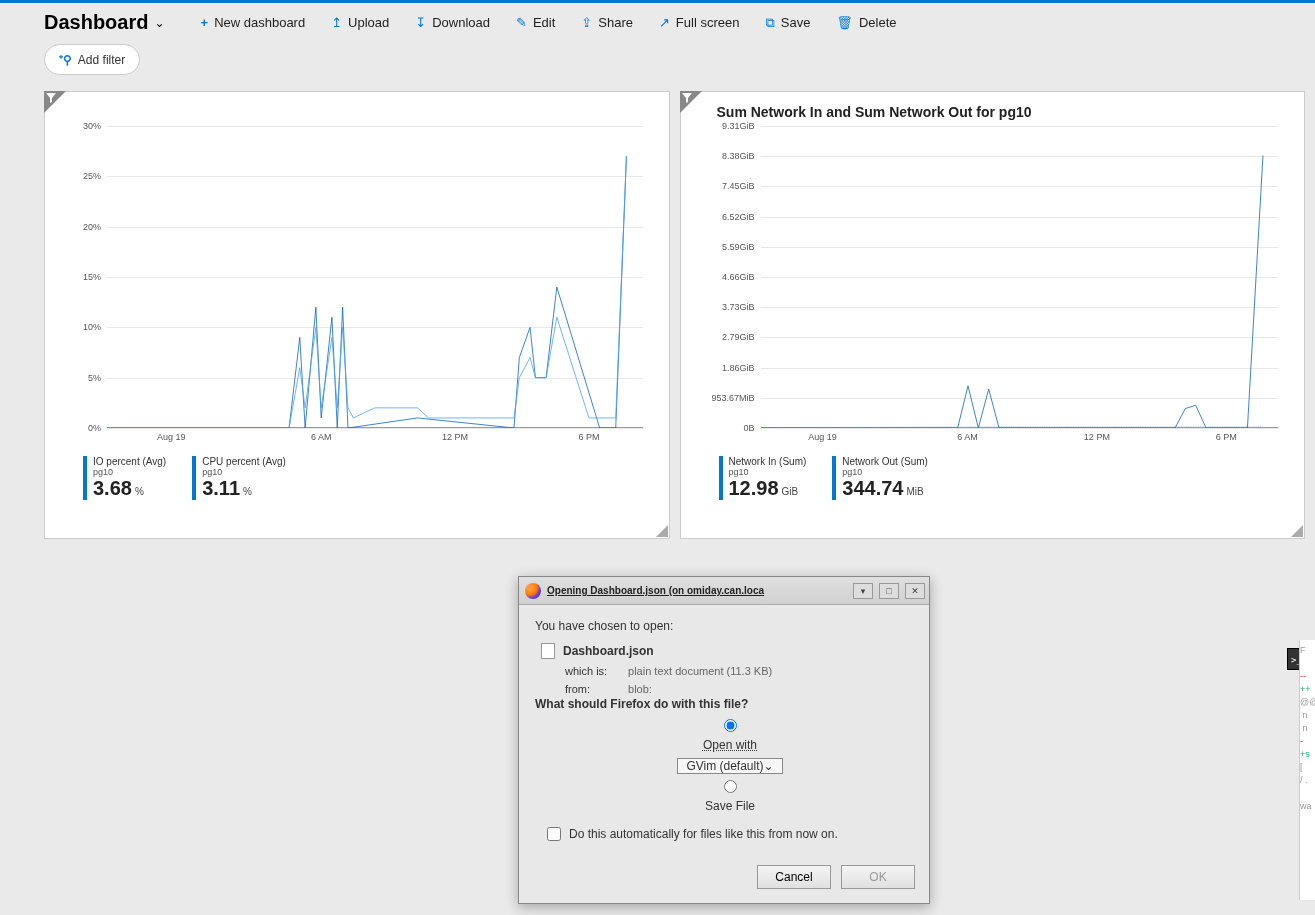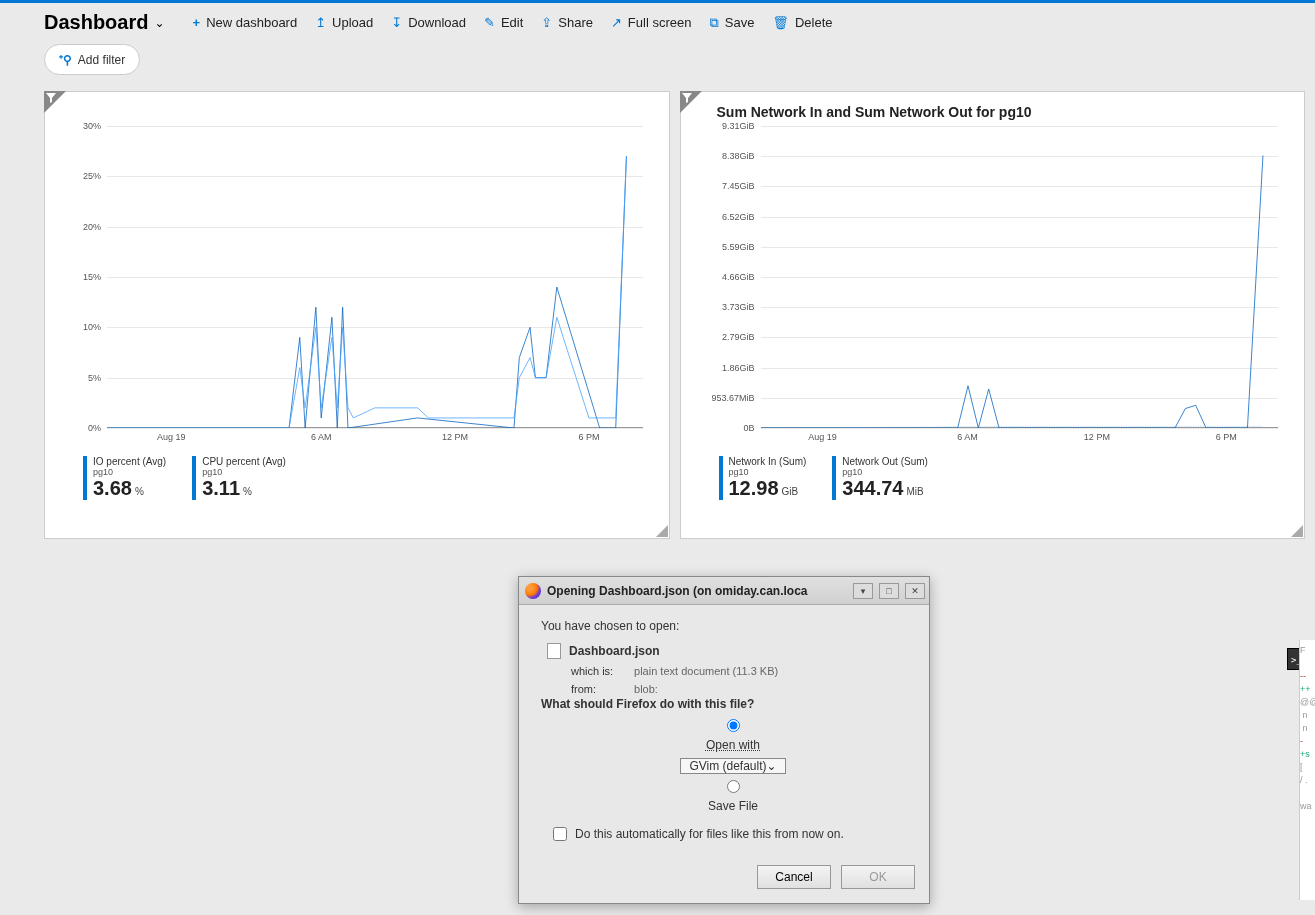--- a/index.html
+++ b/index.html
@@ -1,18 +1,18 @@
 <!DOCTYPE html>
 <html><head>
 <meta charset="utf-8">
 <style>
   * { box-sizing: border-box; margin: 0; padding: 0; font-family: "Segoe UI", -apple-system, sans-serif; }
   body { background: #eaeaea; width: 1315px; height: 915px; overflow: hidden; position: relative; }
   .top-accent { height: 3px; background: #0078d4; }
-  .toolbar { background: #eaeaea; padding: 8px 20px 6px 44px; display: flex; align-items: center; gap: 18px; }
+  .toolbar { background: #eaeaea; padding: 8px 20px 6px 44px; display: flex; align-items: center; gap: 26px; }
   .title-wrap { display: flex; align-items: center; gap: 6px; margin-right: 10px; }
   .title { font-size: 20px; font-weight: 700; color: #000; }
   .chev { font-size: 12px; color: #000; }
   .tbtn { display: flex; align-items: center; gap: 6px; color: #0078d4; font-size: 13px; cursor: pointer; }
   .tbtn .txt { color: #222; }
   .filters { padding: 4px 20px 16px 44px; display: flex; gap: 12px; align-items: center; }
   .pill { background: #fff; border: 1px solid #ccc; border-radius: 18px; padding: 6px 14px; font-size: 12px; color: #333; cursor: pointer; }
   .pill .strong { font-weight: 600; }
   .pill-add { display: flex; align-items: center; gap: 6px; }
   .pill-add .plus { color: #0078d4; font-weight: bold; }
@@ -37,23 +37,23 @@
   .legend-bar { width: 4px; background: #0078d4; margin-right: 6px; align-self: stretch; min-height: 44px; }
   .legend-label { font-size: 10px; color: #333; }
   .legend-sub { font-size: 9px; color: #555; }
   .legend-val { font-size: 20px; font-weight: 600; color: #222; margin-top: 2px; }
   .legend-unit { font-size: 10px; color: #444; margin-left: 3px; }
 
   
   .dlg { position: absolute; left: 518px; top: 576px; width: 412px; background: #e8e8e8; border: 1px solid #888; box-shadow: 0 3px 12px rgba(0,0,0,.3); font-family: "DejaVu Sans", sans-serif; }
   .dlg-titlebar { height: 28px; background: linear-gradient(#e0e0e0,#d0d0d0); border-bottom: 1px solid #aaa; display: flex; align-items: center; padding: 0 4px 0 6px; gap: 6px; }
   .ff-icon { width: 16px; height: 16px; border-radius: 50%; background: radial-gradient(circle at 30% 30%, #ff9a3c 15%, #ff7a00 45%, #6b39e0 65%, #3b2aa8); display:inline-block; }
-  .dlg-title { flex: 1; font-size: 12px; font-weight: 600; color: #222; overflow: hidden; white-space: nowrap; }
+  .dlg-title { flex: 1; font-size: 10px; font-weight: 600; color: #222; overflow: hidden; white-space: nowrap; text-decoration: underline; }
   .winbtn { width: 20px; height: 16px; border: 1px solid #999; background: #ddd; font-size: 9px; display: flex; align-items: center; justify-content: center; color:#444; cursor:pointer; }
-  .dlg-body { padding: 14px 16px 12px 22px; font-size: 12px; color: #333; }
+  .dlg-body { padding: 14px 16px 12px 16px; font-size: 12px; color: #333; }
   .dlg-body .prompt { margin-bottom: 10px; }
   .file-row { display: flex; align-items: center; gap: 8px; margin-left: 6px; }
   .file-ico { width: 14px; height: 16px; border: 1px solid #999; background: #fff; position: relative; }
   .file-name { font-weight: 600; font-size: 12px; }
   .meta { margin-left: 30px; margin-top: 6px; font-size: 11px; }
   .meta .lbl { display: inline-block; width: 60px; color: #333; }
   .meta .val { color: #666; }
   .question { font-weight: 600; margin-top: 2px; margin-bottom: 8px; font-size: 12px; }
   .opt { display: flex; align-items: center; gap: 6px; margin: 6px 0 6px 12px; font-size: 12px; flex-direction: column; }
   .opt input[type=radio] { width: 13px; height: 13px; }

